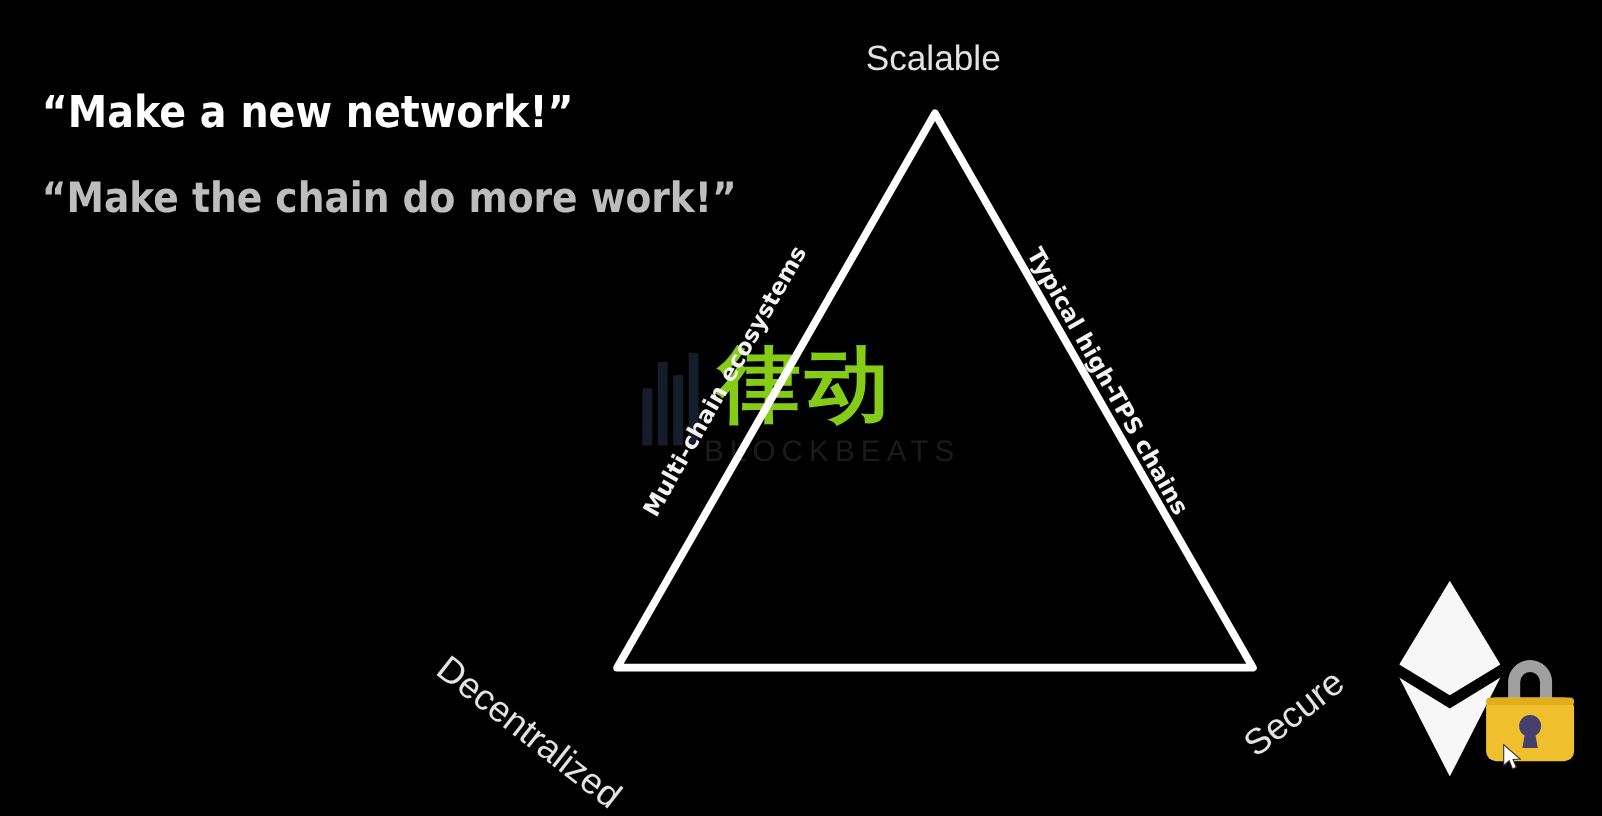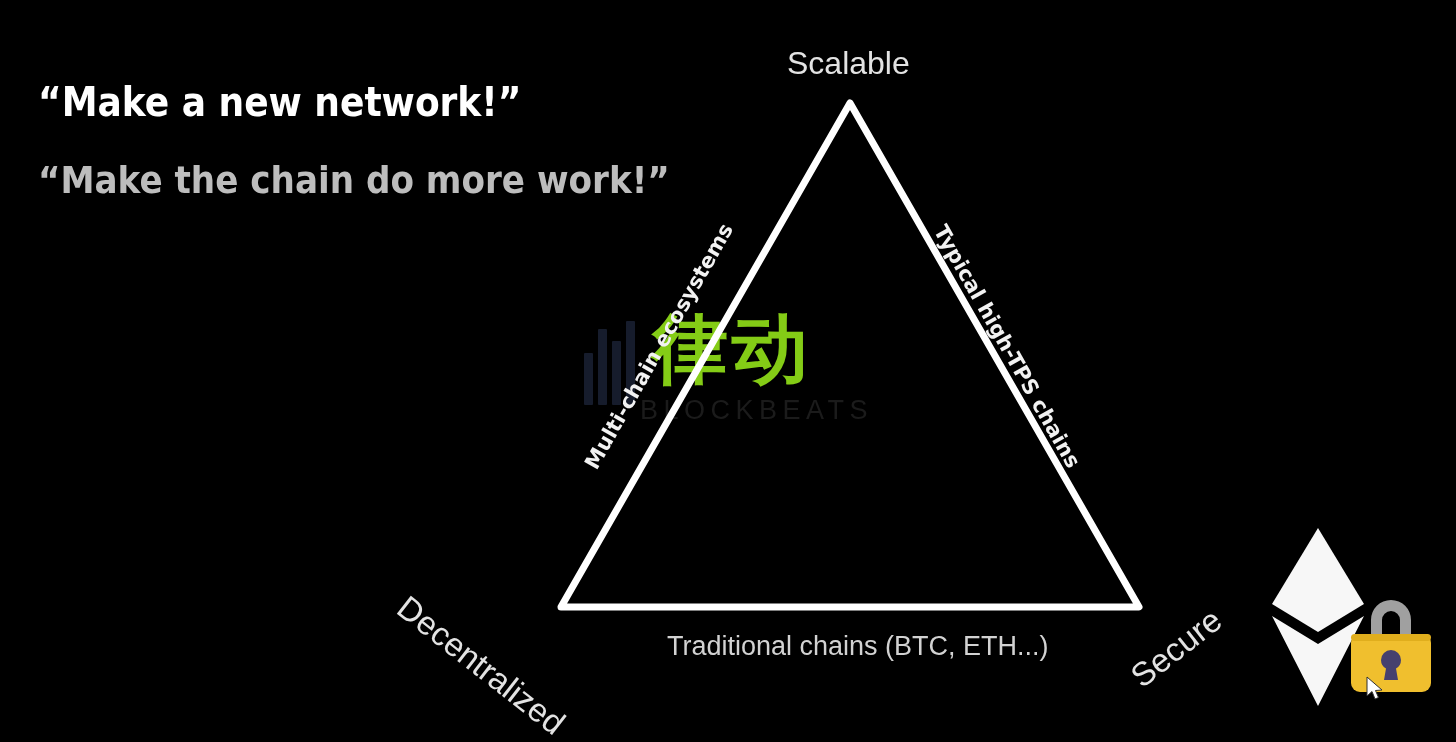--- a/index.html
+++ b/index.html
@@ -104,21 +104,21 @@
   .tri-label {
     position: absolute;
     white-space: nowrap;
     color: #e3e3e3;
     font-family: "Liberation Sans", sans-serif;
     font-weight: 400;
     line-height: 1;
   }
   #label-scalable {
     left: 787px;
-    top: 47px;
+    top: 37px;
     font-size: 32px;
   }
   #label-decentralized {
     left: 412px;
     top: 590px;
     font-size: 33px;
     transform: rotate(38deg);
     transform-origin: left top;
   }
   #label-secure {
@@ -208,21 +208,20 @@
   <svg id="triangle-svg" viewBox="0 0 1456 742">
     <polygon points="850,103 1139,607 561,607" fill="none" stroke="#ffffff" stroke-width="7" stroke-linejoin="round" stroke-linecap="round"></polygon>
   </svg>
 
   <div class="tri-label" id="label-scalable">Scalable</div>
   <div class="tri-label" id="label-decentralized">Decentralized</div>
   <div class="tri-label" id="label-secure">Secure</div>
 
   <div class="edge-label" id="label-left-edge">Multi-chain ecosystems</div>
   <div class="edge-label" id="label-right-edge">Typical high-TPS chains</div>
-  <div class="tri-label" id="label-bottom-edge">Traditional chains (BTC, ETH...)</div>
 
   <div id="eth-logo">
     <svg width="92" height="178" viewBox="0 0 92 178">
       <polygon points="46,0 92,76 46,104 0,76" fill="#f7f7f7"></polygon>
       <polygon points="0,88 46,116 92,88 46,178" fill="#f7f7f7"></polygon>
     </svg>
   </div>
 
   <div id="padlock">
     <svg width="86" height="98" viewBox="0 0 86 98">

